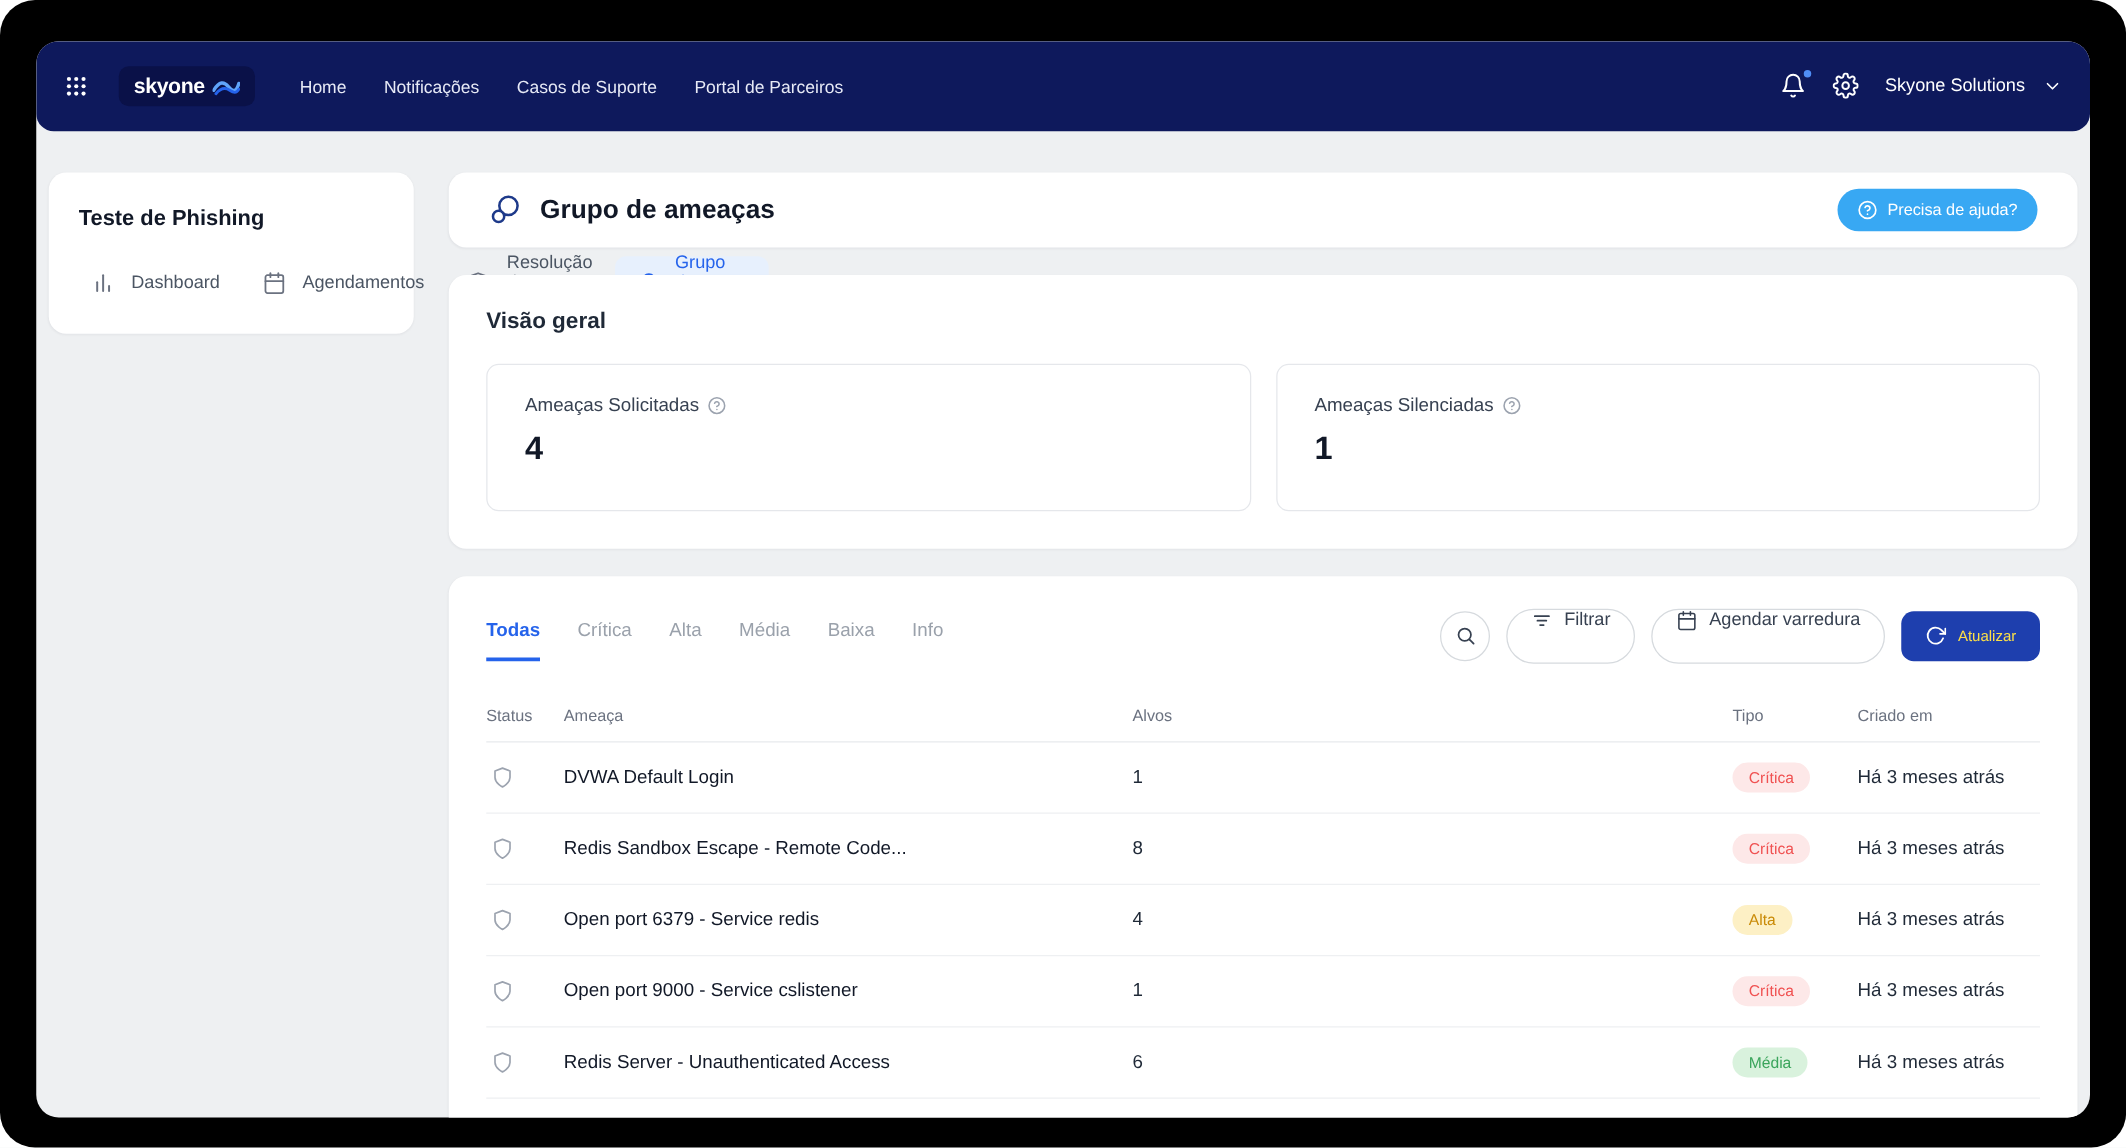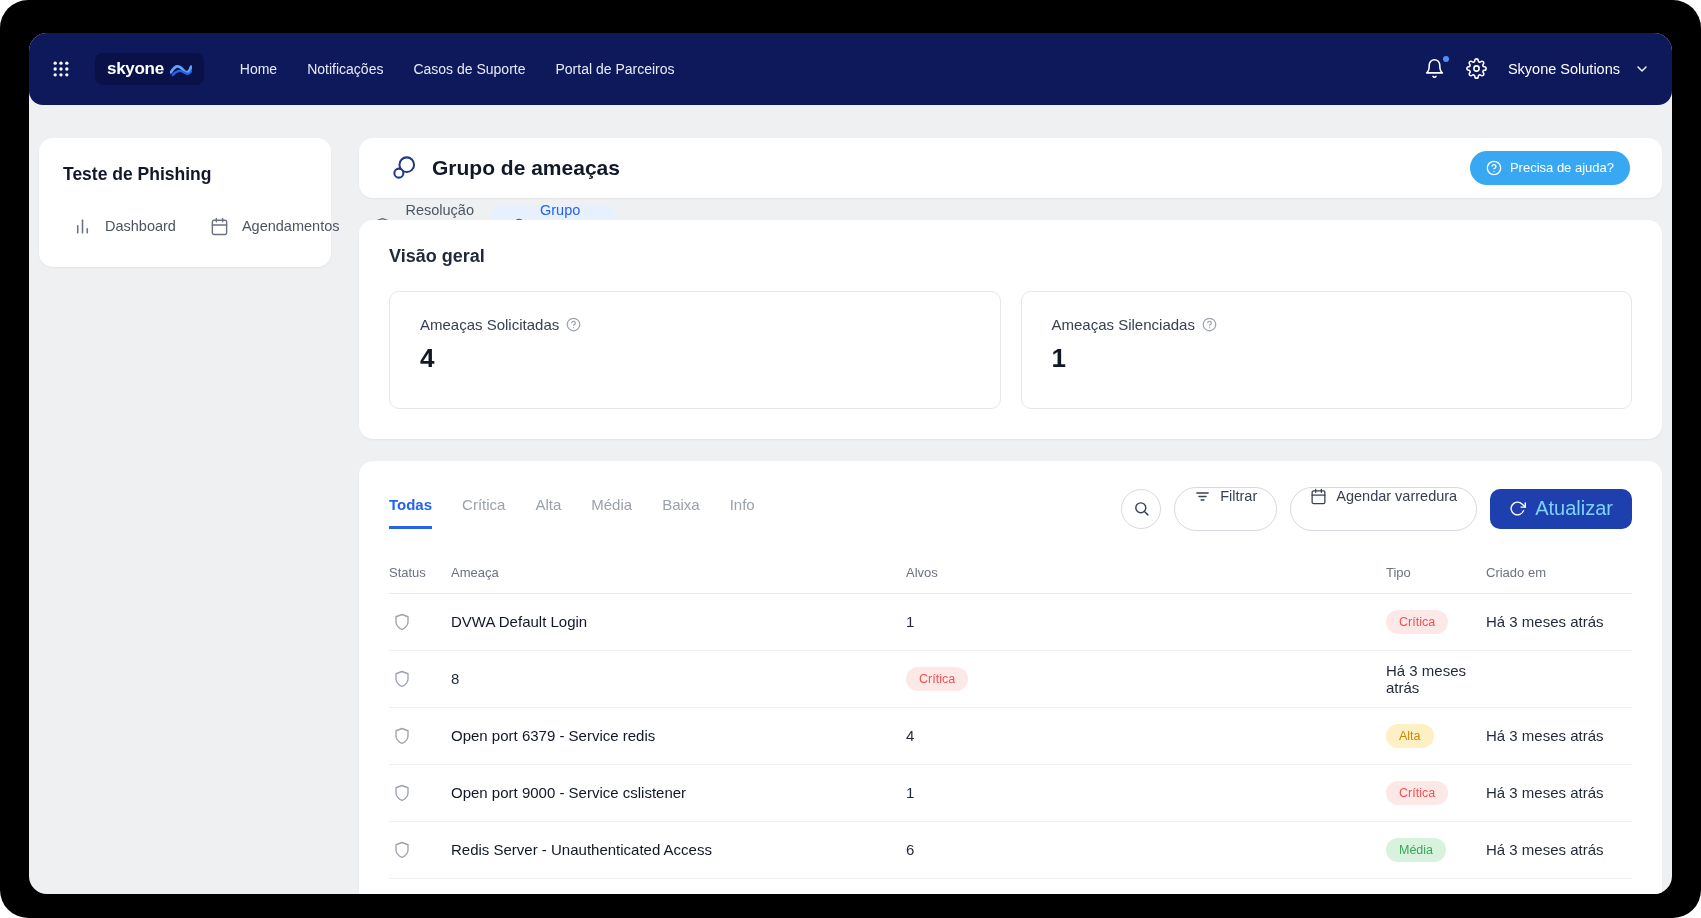--- a/index.html
+++ b/index.html
@@ -68,22 +68,22 @@
   .tab { font-size: 15px; color: #9aa1ab; padding-bottom: 13px; border-bottom: 3px solid transparent; cursor: pointer; }
   .tab.active { color: #2563eb; font-weight: 700; border-bottom-color: #2563eb; }
   .toolbar-actions { display: flex; align-items: center; gap: 13px; padding-bottom: 8px; }
   .round-btn { width: 40px; height: 40px; border-radius: 50%; border: 1px solid #d6dade;
     background: #fff; display: flex; align-items: center; justify-content: center;
     color: #374151; cursor: pointer; }
   .pill-btn { height: 44px; border-radius: 999px; border: 1px solid #d6dade; background: #fff;
     display: flex; gap: 9px; padding: 0 19px; font-size: 14.5px;
     color: #374151; font-family: inherit; cursor: pointer; }
   .primary-btn { height: 40px; border-radius: 10px; border: none; background: #1e3fae;
-    display: flex; align-items: center; gap: 9px; padding: 0 19px; font-size: 20px;
-    color: #7dd3fc; font-weight: 500; font-family: inherit; cursor: pointer; }
+    display: flex; align-items: center; gap: 9px; padding: 0 19px; font-size: 12px;
+    color: #fde047; font-weight: 500; font-family: inherit; cursor: pointer; }
   .bicon { width: 17px; height: 17px; }
 
   .tgrid { display: grid; grid-template-columns: 62px 455px 480px 100px 1fr; align-items: center; }
   .thead { margin-top: 26px; padding-bottom: 13px; border-bottom: 1px solid #e8eaed;
     font-size: 13px; color: #6b7280; }
   .trow { height: 57px; border-bottom: 1px solid #eef0f2; font-size: 15px; color: #1f2937; cursor: pointer; }
   .trow .threat { font-weight: 500; color: #111827; }
   .rshield { width: 18px; height: 18px; color: #9ca3af; margin-left: 4px; }
   .badge { display: inline-block; padding: 5px 13px; border-radius: 999px;
     font-size: 12.5px; font-weight: 500; }
@@ -330,20 +330,21 @@
           <span><span class="badge" data-sev="critical">Crítica</span></span>
           <span>Há 3 meses atrás</span>
         </div>
 
         <div class="tgrid trow">
           <span class="rshield">
             <svg viewBox="0 0 24 24" width="18" height="18" fill="none" stroke="currentColor" stroke-width="1.8" stroke-linejoin="round">
                   <path d="M12 22s8-4 8-10V5l-8-3-8 3v7c0 6 8 10 8 10z"></path>
                 </svg>
           </span>
+          <span class="threat">Redis Sandbox Escape - Remote Code...</span>
           <span>8</span>
           <span><span class="badge" data-sev="critical">Crítica</span></span>
           <span>Há 3 meses atrás</span>
         </div>
 
         <div class="tgrid trow">
           <span class="rshield">
             <svg viewBox="0 0 24 24" width="18" height="18" fill="none" stroke="currentColor" stroke-width="1.8" stroke-linejoin="round">
                   <path d="M12 22s8-4 8-10V5l-8-3-8 3v7c0 6 8 10 8 10z"></path>
                 </svg>

